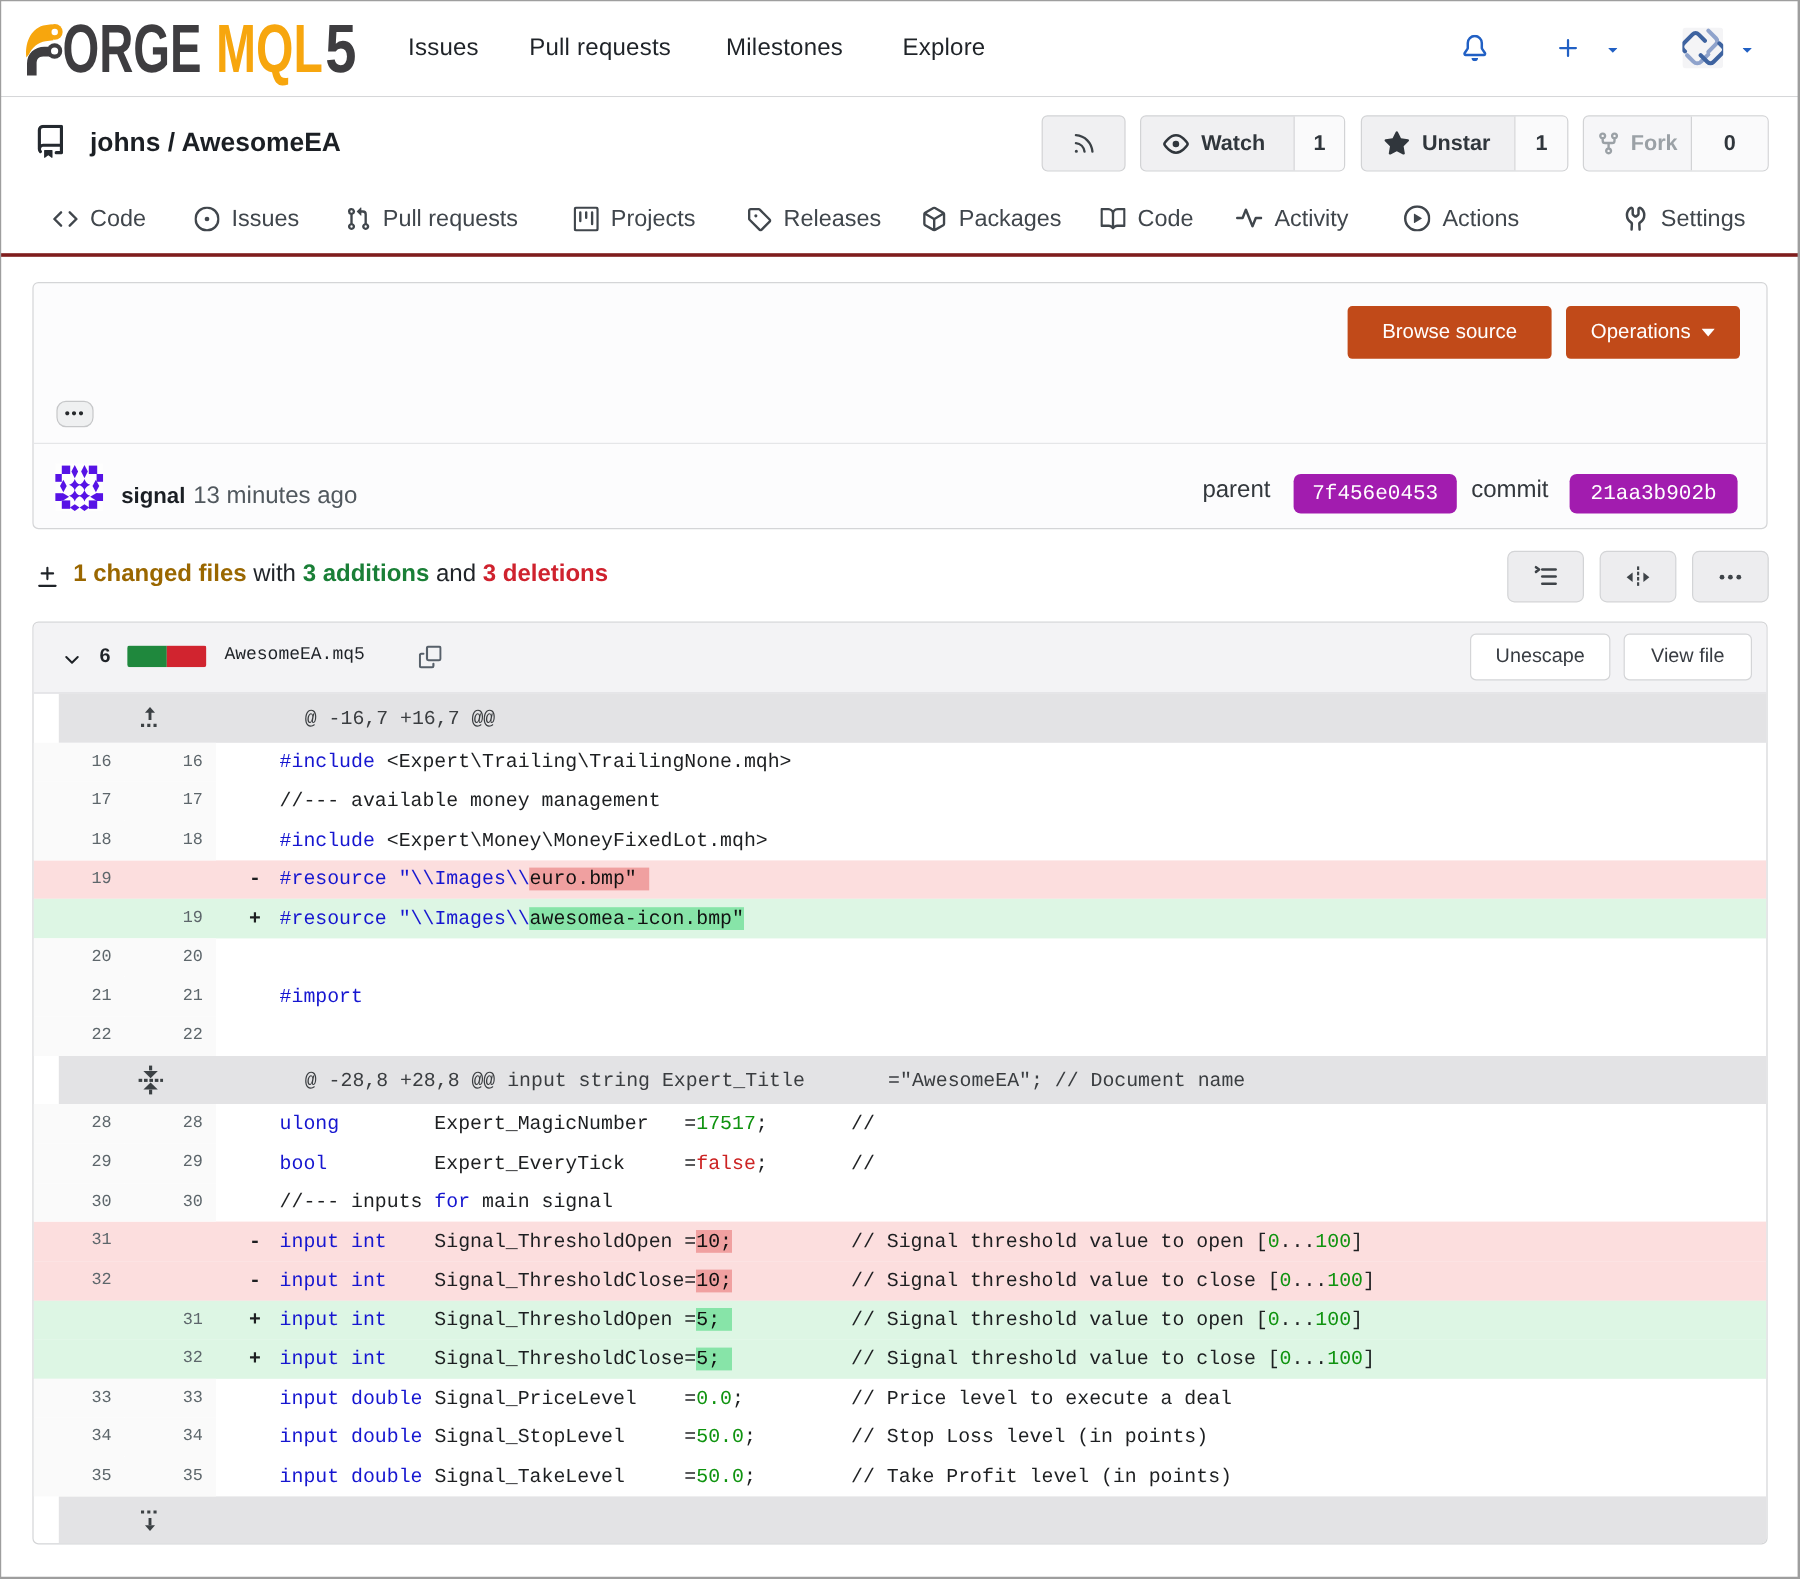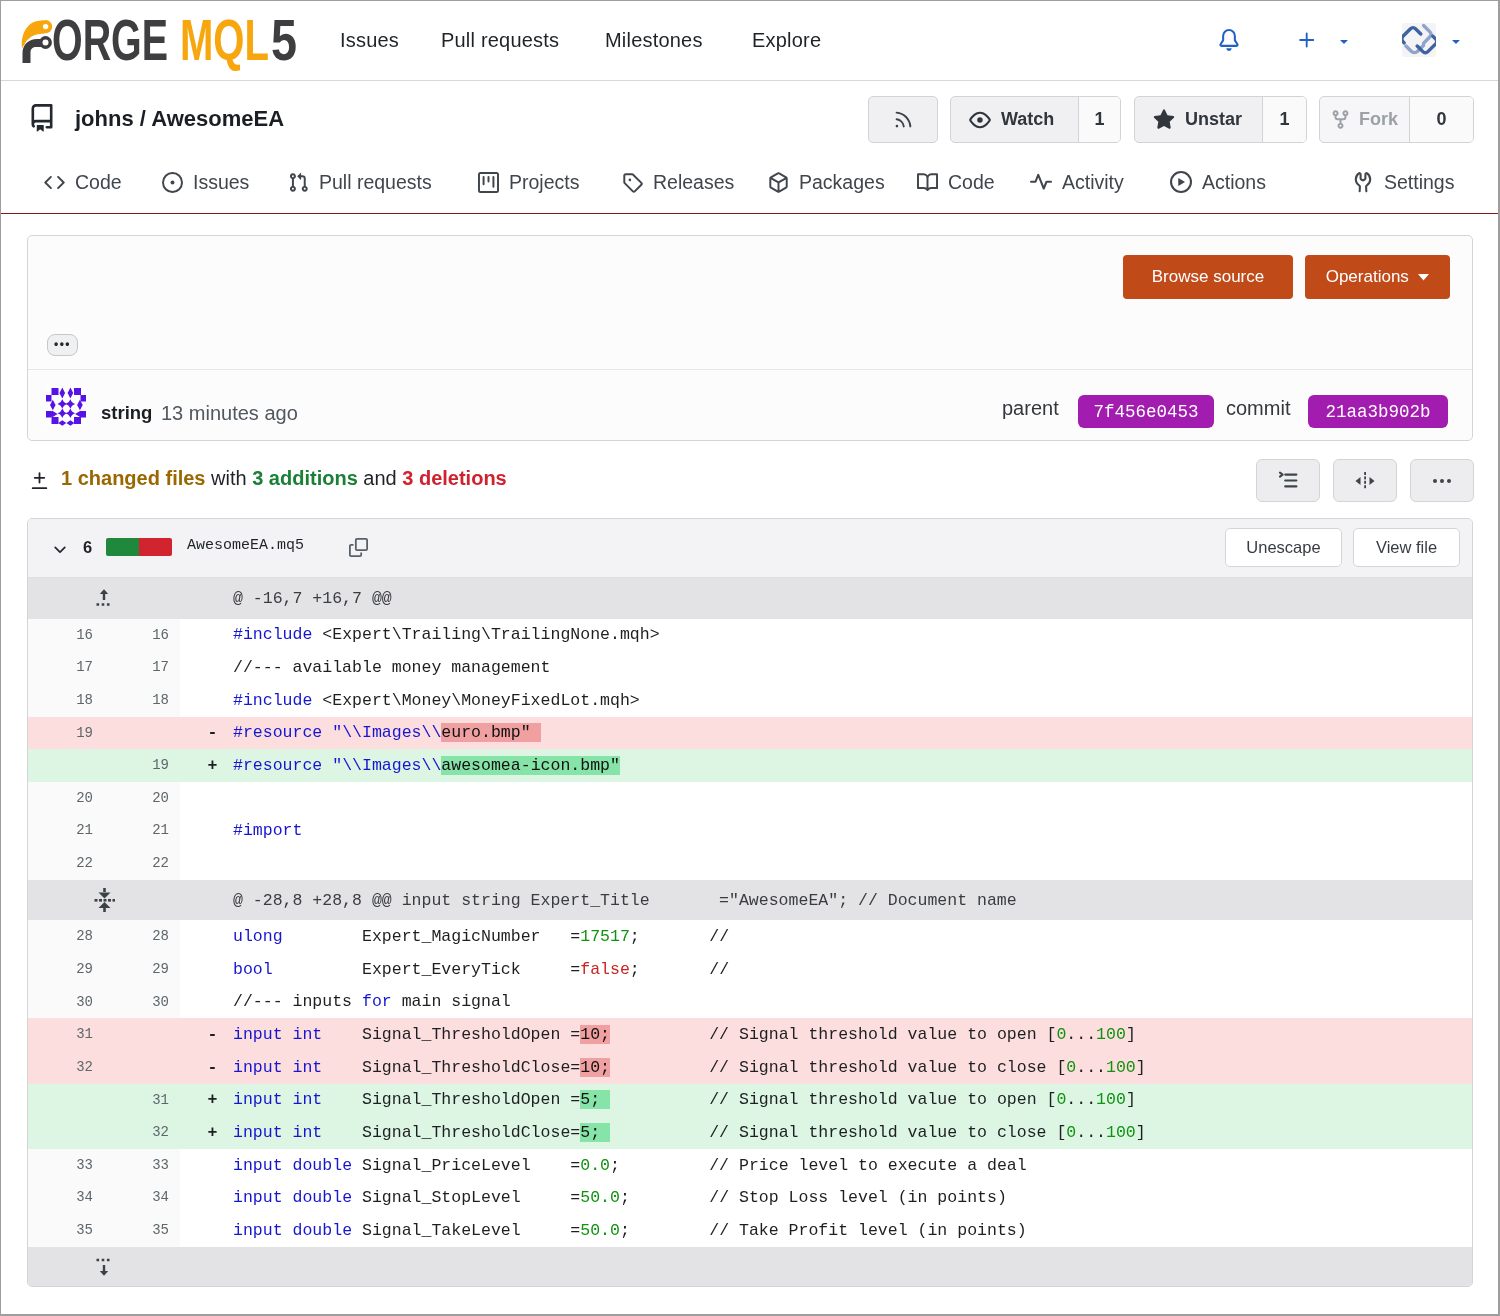--- a/index.html
+++ b/index.html
@@ -4,21 +4,21 @@
 <style>
 * { margin:0; padding:0; box-sizing:border-box; }
 html,body { width:1500px; height:1316px; background:#fff; font-family:"Liberation Sans", sans-serif; overflow:hidden; }
 .frame { position:fixed; left:0; top:0; width:1500px; height:1316px; border:1px solid #9e9e9e; border-right-width:2px; border-bottom-width:2px; z-index:99; pointer-events:none; }
 .abs { position:absolute; }
 svg { display:block; }
 
 .nav { position:absolute; left:0; top:0; width:1500px; height:81px; background:#fff; border-bottom:1px solid #d6d7d9; }
 .navlink { position:absolute; top:0; height:80px; line-height:80px; font-size:20px; letter-spacing:0.2px; color:#1f2328; }
 
-.repohead { position:absolute; left:0; top:81px; width:1500px; height:133px; background:#fff; border-bottom:1px solid #7f1d1d; }
+.repohead { position:absolute; left:0; top:81px; width:1500px; height:133px; background:#fff; border-bottom:3px solid #7f1d1d; }
 .rtitle { position:absolute; left:75px; top:25px; font-size:22px; font-weight:700; color:#1b1f24; }
 .btn-group { position:absolute; display:flex; height:47px; border:1px solid #d2d3d5; border-radius:5px; overflow:hidden; background:#f0f0f2;font-weight:bold; }
 .btn-main { display:flex; align-items:center; gap:10px; padding:0 18px; font-size:18px; color:#30363c; border-right:1px solid #d2d3d5; }
 .btn-count { display:flex; align-items:center; justify-content:center; background:#fafafb; font-size:18px; color:#30363c; }
 .tab { position:absolute; top:79px; height:44px; display:flex; align-items:center; gap:10px; font-size:19.5px; color:#40464c; }
 
 .commitbox { position:absolute; left:27px; top:235px; width:1446px; height:206px; background:#fcfcfd; border:1px solid #d4d5d7; border-radius:5px; }
 .obtn { position:absolute; height:44px; background:#c14a19; border-radius:4px; color:#fff; font-size:17px; display:flex; align-items:center; justify-content:center; }
 .dots-btn { position:absolute; left:19px; top:98px; width:31px; height:22px; background:#eff0f1; border:1px solid #c6c7c9; border-radius:8px; color:#26292c; font-size:12px; font-weight:700; text-align:center; line-height:19px; letter-spacing:1.5px; }
 .cb-divider { position:absolute; left:0; top:133px; width:100%; height:1px; background:#e5e6e8; }
@@ -29,21 +29,21 @@
 .sumtext { position:absolute; left:34px; top:8px; font-size:20px; color:#1f2328; }
 .sbtn { position:absolute; top:0; width:64px; height:43px; background:#ededef; border:1px solid #d3d4d6; border-radius:6px; display:flex; align-items:center; justify-content:center; }
 
 .diffbox { position:absolute; left:27px; top:518px; width:1446px; height:769px; border:1px solid #d4d5d7; border-radius:5px; background:#fff; overflow:hidden; }
 .dhead { position:relative; height:59px; background:#f3f3f5; border-bottom:1px solid #dcdde0; }
 .wbtn { position:absolute; top:9px; height:39px; background:#fff; border:1px solid #d4d5d7; border-radius:5px; font-size:16.5px; color:#383c42; display:flex; align-items:center; justify-content:center; }
 .mono { font-family:"Liberation Mono", monospace; }
 .drow { display:flex; height:32.65px; align-items:center; font-family:"Liberation Mono",monospace; font-size:16.55px; color:#1d1f21; }
 .drow > .n1, .drow > .n2 { background:#fafafa; align-self:stretch; line-height:32.65px; }
 .del > .n1, .del > .n2, .add > .n1, .add > .n2 { background:transparent; }
-.hunk { height:40.6px; background:#e3e3e5; display:flex; align-items:center; font-family:"Liberation Mono",monospace; font-size:16.55px; color:#3a3d40; }
+.hunk { height:40.6px; background:#e3e3e5; display:flex; align-items:center; font-family:"Liberation Mono",monospace; font-size:16.55px; color:#3a3d40;margin-left:21px; }
 .n1,.n2 { width:76px; text-align:right; padding-right:11px; font-size:14px; color:#5d666b; flex:none; }
 .sg { width:53px; text-align:center; text-indent:12px; font-weight:700; flex:none; }
 .cd { flex:1; white-space:pre; }
 .del { background:#fcdede; }
 .add { background:#ddf6e4; }
 .wdel { background:#f0a0a0; color:#111; }
 .wadd { background:#87e4a8; color:#111; }
 .kw { color:#1616d0; }
 .num { color:#0f930f; }
 .lit { color:#cc2222;text-align:right; }
@@ -223,21 +223,21 @@
         <path d="M1.0499999999999998 28 L6.3 24.8 L11.55 28 L6.3 31.2 Z"></path>
         <path d="M29.15 28 L34.4 24.8 L39.65 28 L34.4 31.2 Z"></path>
         <path d="M12.3 37 L16.3 34.2 L20.3 37 L16.3 39.8 Z"></path>
         <path d="M20.4 37 L24.4 34.2 L28.4 37 L24.4 39.8 Z"></path>
         <path d="M16.3 13.2 Q17.45 16.85 21.1 18 Q17.45 19.15 16.3 22.8 Q15.15 19.15 11.5 18 Q15.15 16.85 16.3 13.2 Z"></path>
         <path d="M24.4 13.2 Q25.549999999999997 16.85 29.2 18 Q25.549999999999997 19.15 24.4 22.8 Q23.25 19.15 19.599999999999998 18 Q23.25 16.85 24.4 13.2 Z"></path>
         <path d="M16.3 22.4 Q17.45 26.05 21.1 27.2 Q17.45 28.349999999999998 16.3 32.0 Q15.15 28.349999999999998 11.5 27.2 Q15.15 26.05 16.3 22.4 Z"></path>
         <path d="M24.4 22.4 Q25.549999999999997 26.05 29.2 27.2 Q25.549999999999997 28.349999999999998 24.4 32.0 Q23.25 28.349999999999998 19.599999999999998 27.2 Q23.25 26.05 24.4 22.4 Z"></path>
       </g>
     </svg>
-  <span class="abs" style="left:73px;top:166px;font-size:18.5px;font-weight:700;color:#1b1f24">string</span>
+  <span class="abs" style="left:73px;top:166px;font-size:18.5px;font-weight:700;color:#1b1f24">signal</span>
   <span class="abs" style="left:133px;top:166px;font-size:20px;color:#51585e">13 minutes ago</span>
   <span class="hlabel" style="left:974px">parent</span>
   <div class="hashbtn" style="left:1050px;width:136px">7f456e0453</div>
   <span class="hlabel" style="left:1198px">commit</span>
   <div class="hashbtn" style="left:1280px;width:140px">21aa3b902b</div>
 </div>
 <div class="sumrow">
   <svg class="abs" style="left:3px;top:12px" width="19" height="19" viewBox="0 0 16 16" fill="#1f2328">
       <path d="M8.75 1.75V5H12a.75.75 0 0 1 0 1.5H8.75v3.25a.75.75 0 0 1-1.5 0V6.5H4A.75.75 0 0 1 4 5h3.25V1.75a.75.75 0 0 1 1.5 0Zm-6.5 12h11.5a.75.75 0 0 1 0 1.5H2.25a.75.75 0 0 1 0-1.5Z"></path>
     </svg>

